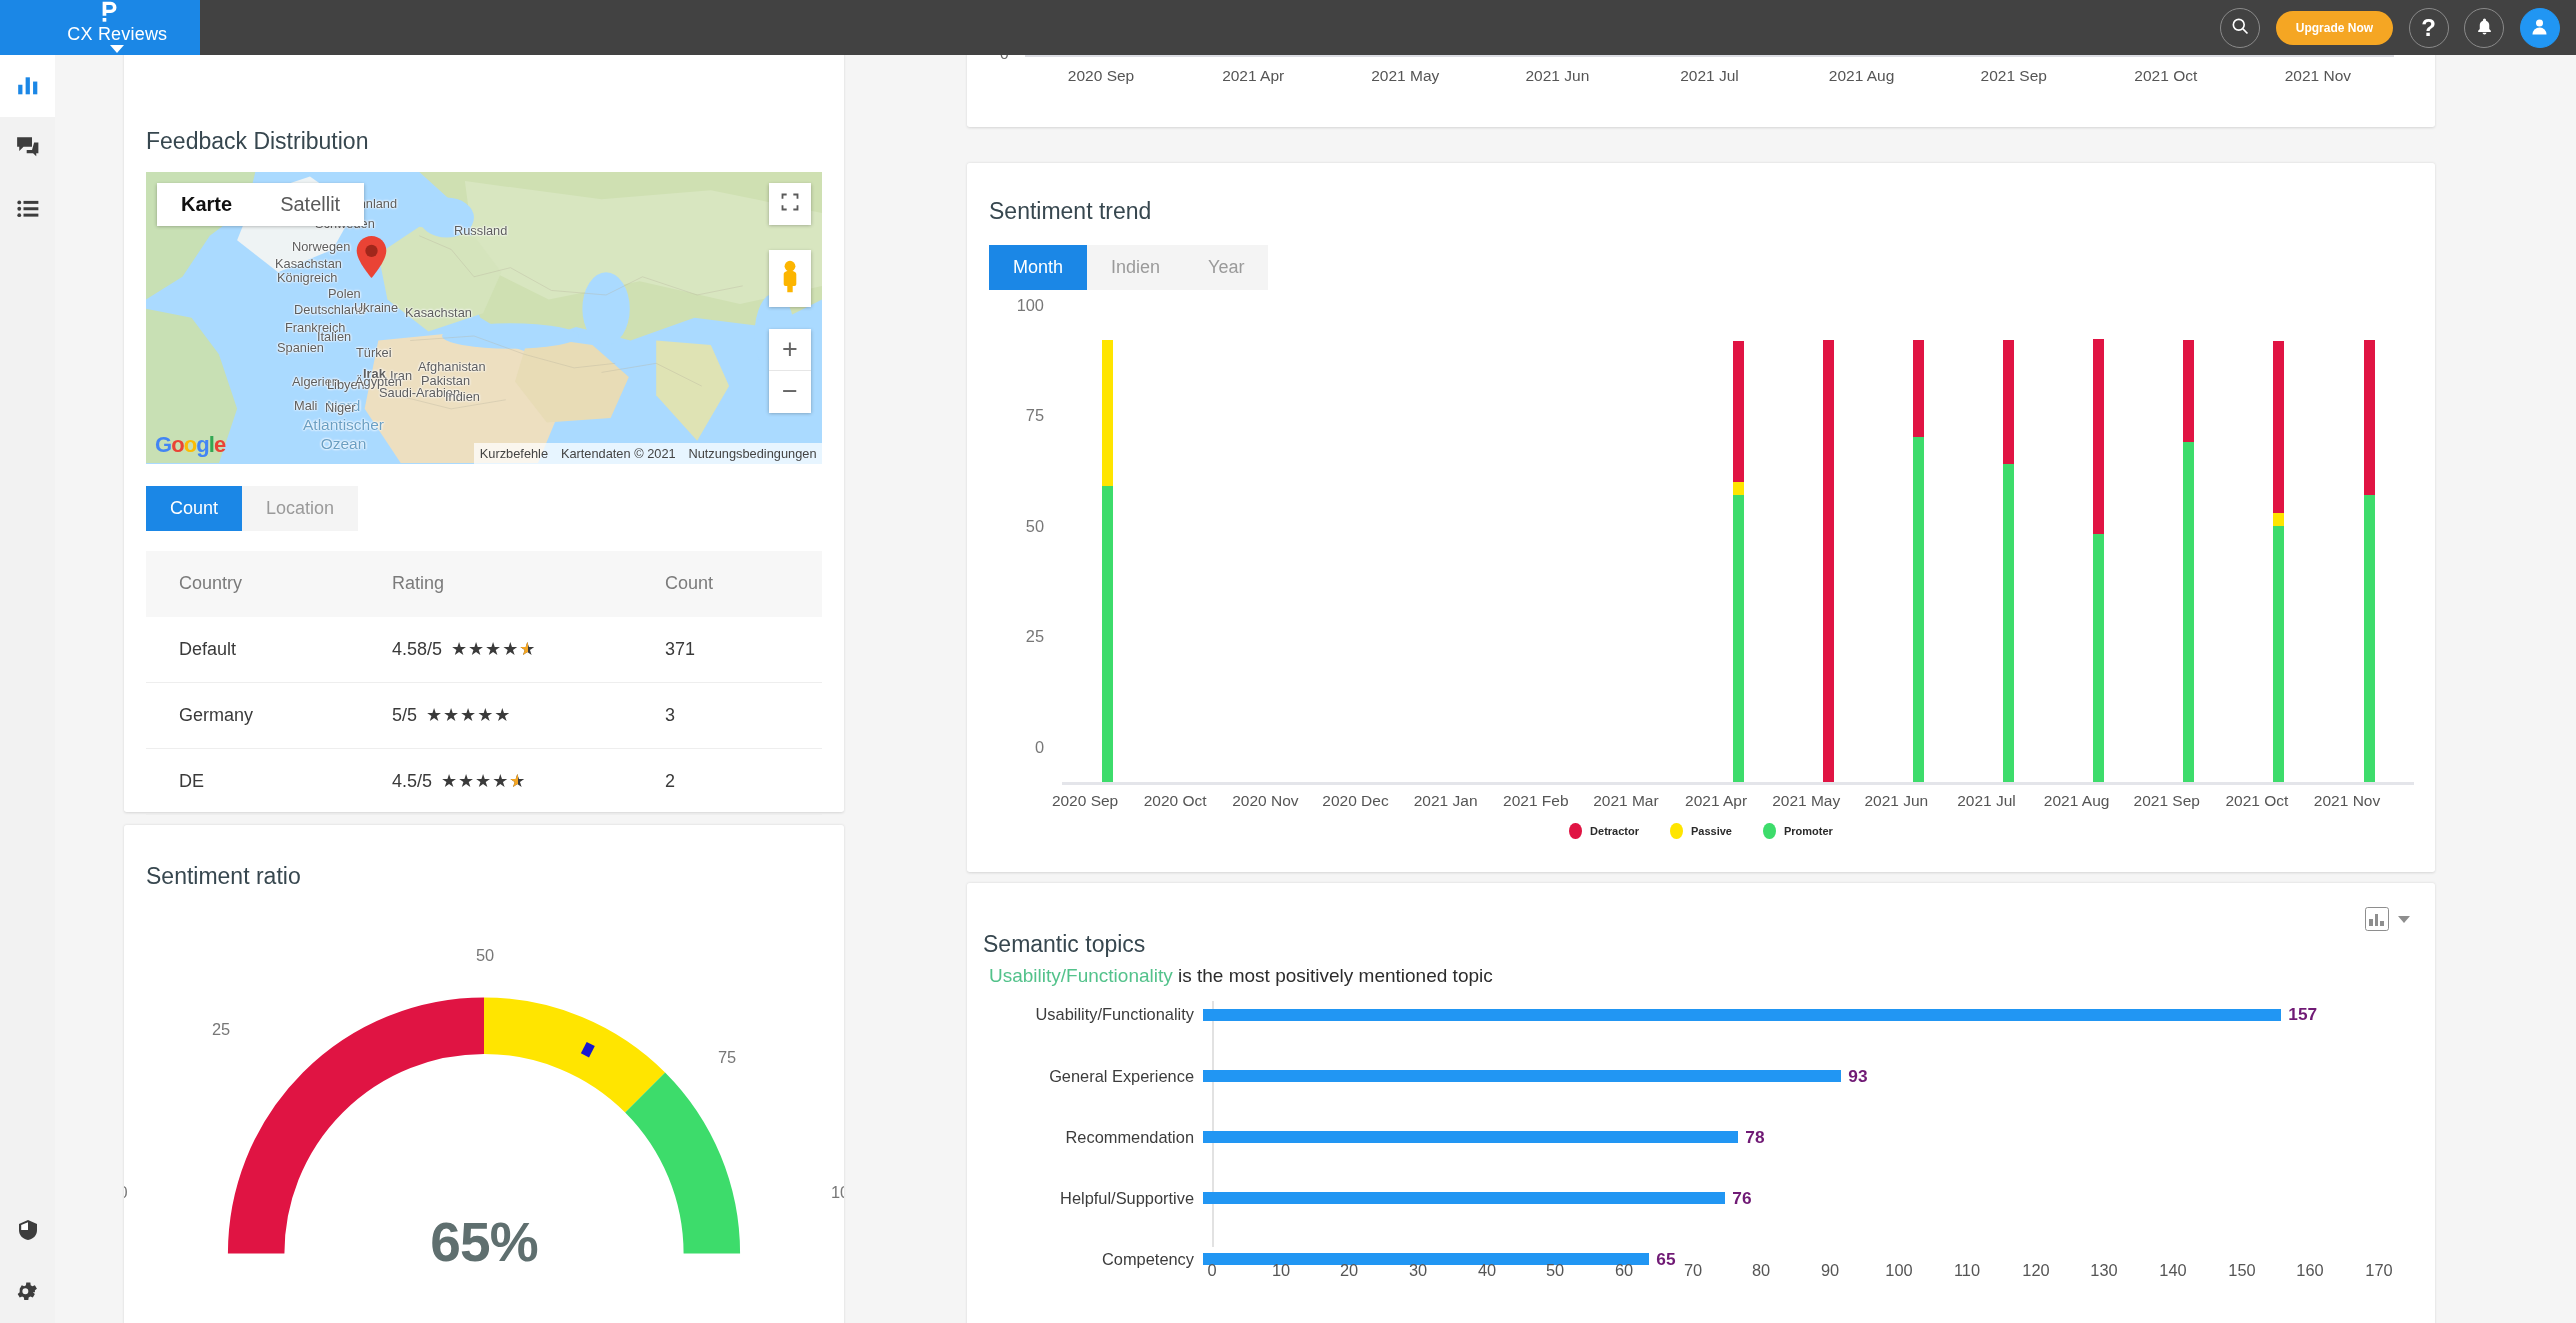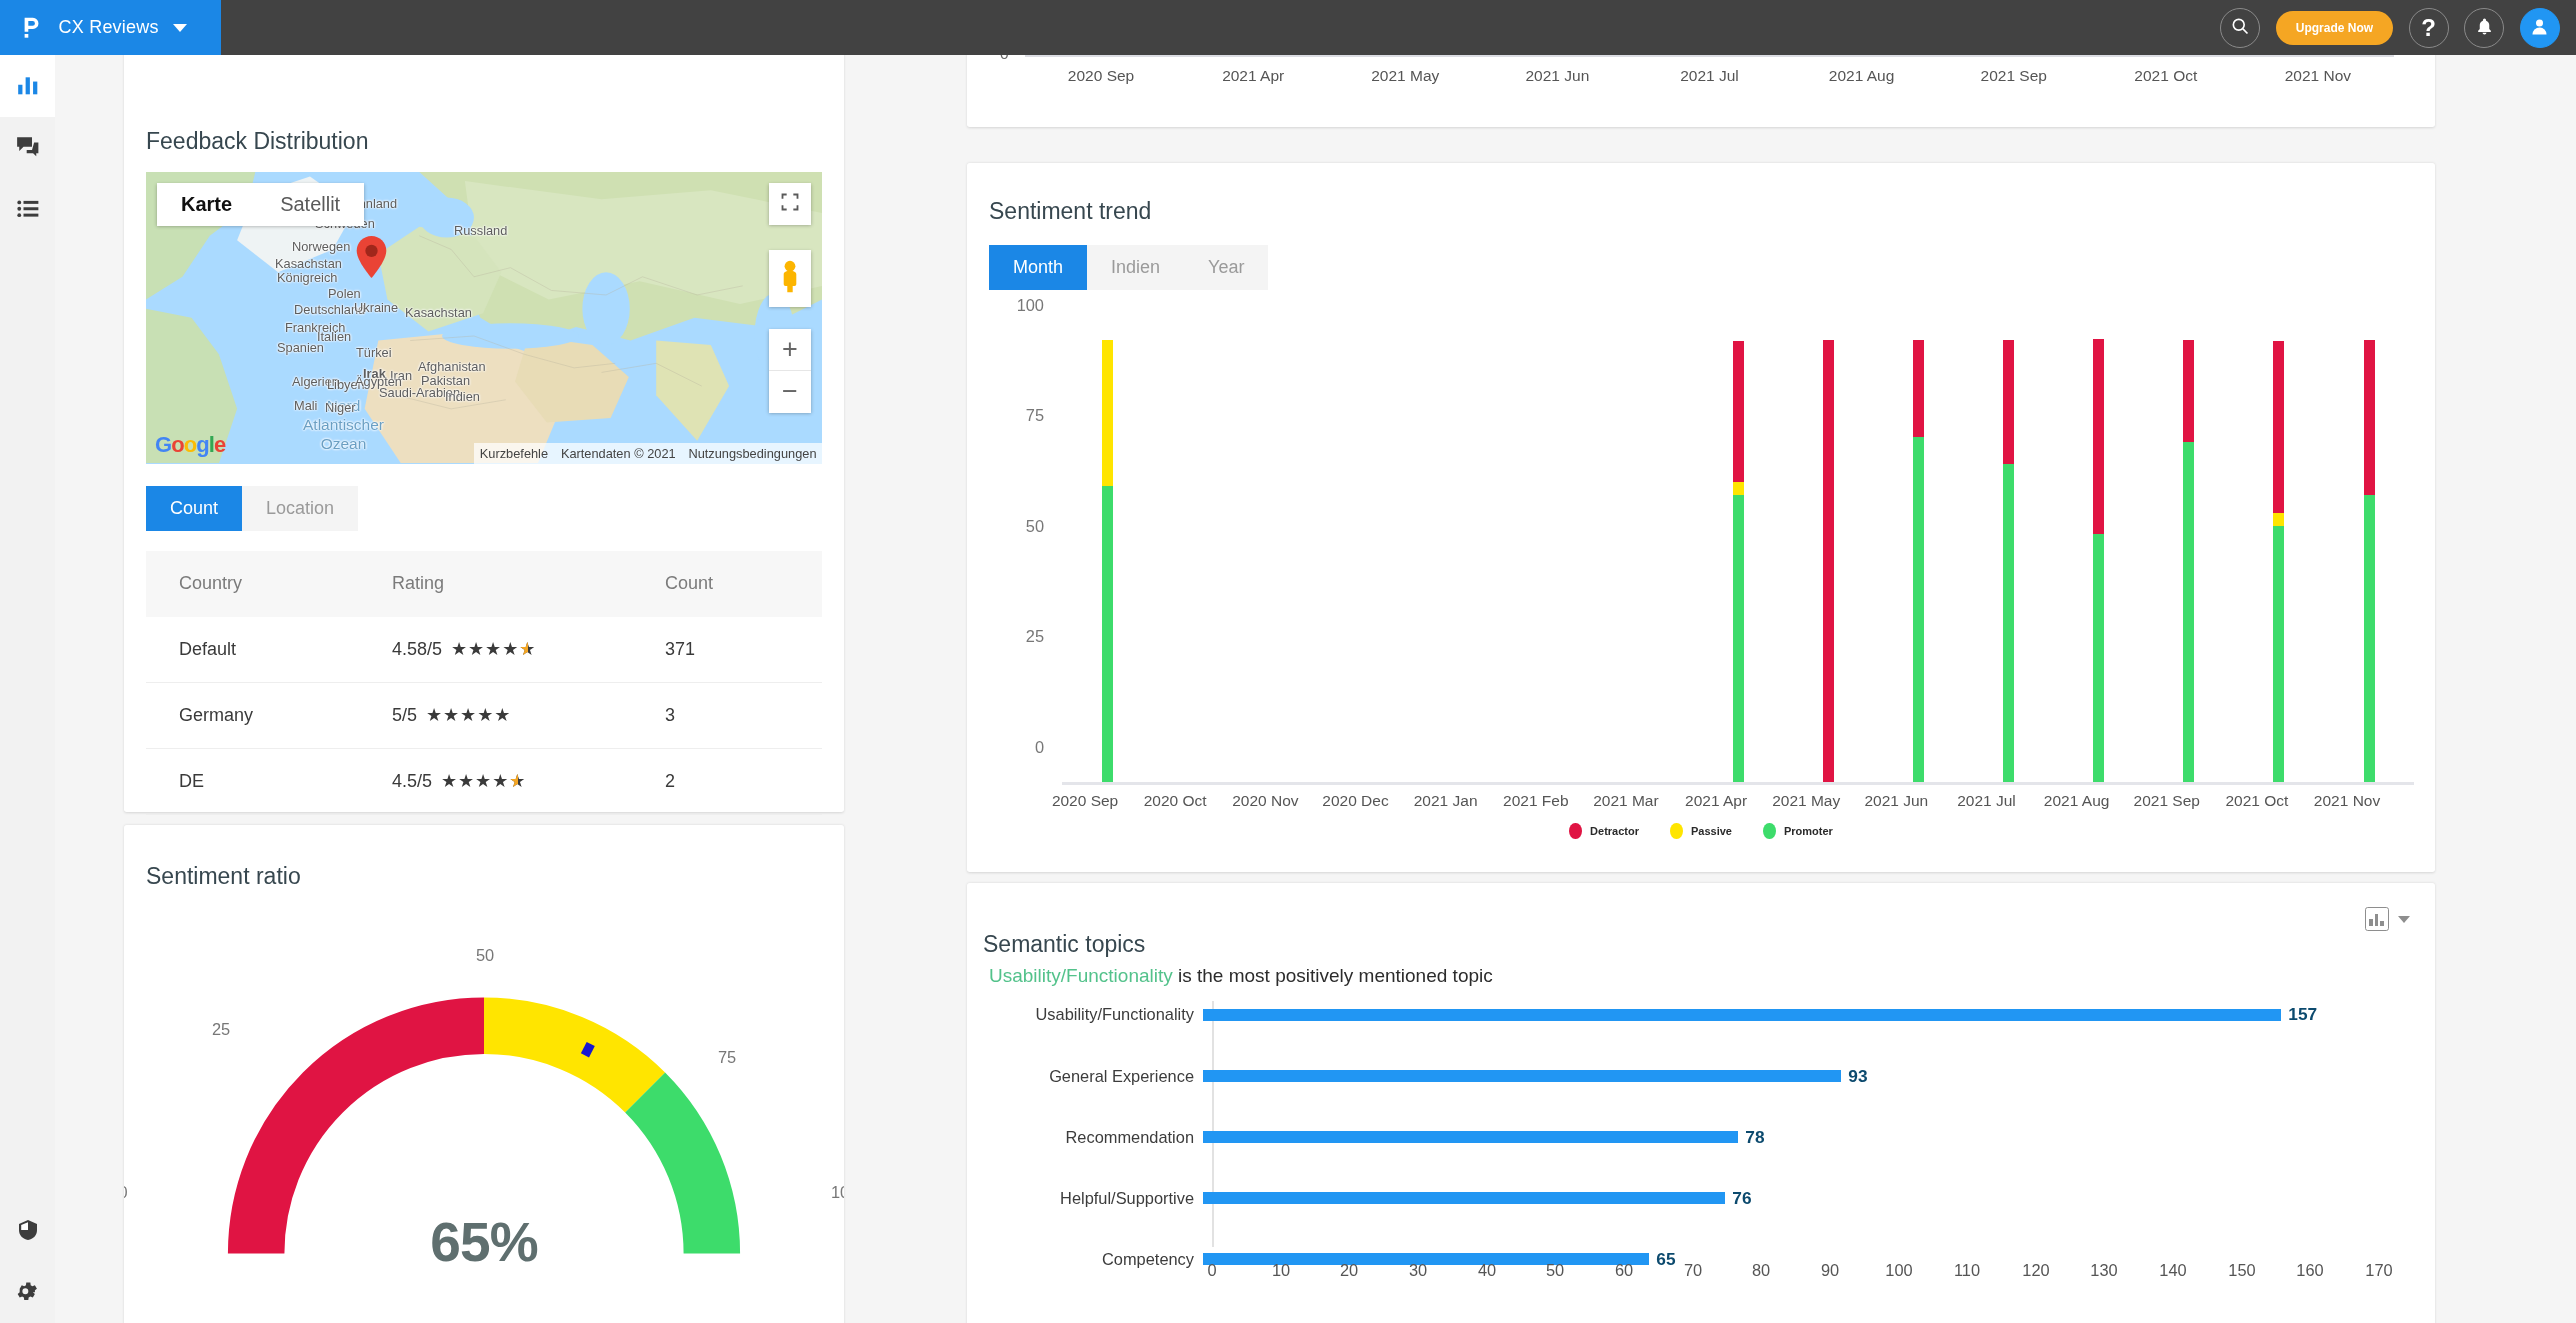--- a/index.html
+++ b/index.html
@@ -5,21 +5,21 @@
   * { box-sizing: border-box; margin: 0; padding: 0; }
   html, body {
     width: 2576px; height: 1324px;
     background: #f5f5f5;
     font-family: "Liberation Sans", sans-serif;
     overflow: hidden;
   }
 
   
   .topbar { position: absolute; top: 0; left: 0; width: 2576px; height: 55px; background: #424242; z-index: 50; }
-  .brand { position: absolute; left: 0; top: 0; width: 221px; height: 55px; background: #1b87e6; display: flex; align-items: center; padding-left: 20px; }
+  .brand { position: absolute; left: 0; top: 0; width: 200px; height: 55px; background: #1b87e6; display: flex; align-items: center; padding-left: 20px; flex-direction: column; }
   .brand-logo { width: 24px; height: 24px; position: relative; flex: 0 0 auto; }
   .brand-logo svg { display: block; }
   .brand-name { color: #fff; font-size: 18px; margin-left: 14.6px; letter-spacing: 0.2px; white-space: nowrap; }
   .brand-caret { margin-left: 14.6px; width: 0; height: 0; border-left: 7.3px solid transparent; border-right: 7.3px solid transparent; border-top: 8.2px solid #fff; }
 
   .topbar-right { position: absolute; right: 16.4px; top: 0; height: 55px; display: flex; align-items: center; gap: 15.5px; }
   .circ-btn { width: 40px; height: 40px; border-radius: 50%; border: 0.9px solid #8a8a8a; display: flex; align-items: center; justify-content: center; color: #fff; cursor: pointer; }
   .circ-btn.solid { background: #2196f3; border-color: #2196f3; }
   .upgrade-btn { background: #f5a623; color: #fff; font-weight: bold; font-size: 12px; border-radius: 20px; padding: 10px 20px; cursor: pointer; white-space: nowrap; }
   .qmark { font-size: 24px; font-weight: bold; line-height: 1; }
@@ -115,21 +115,21 @@
   .topics-menu .box i { display: block; width: 3.6px; background: #8e8e8e; }
   .topics-menu .cv { width: 0; height: 0; border-left: 6.4px solid transparent; border-right: 6.4px solid transparent; border-top: 7.3px solid #8e8e8e; }
   .subtitle { position: absolute; left: 22px; top: 82px; font-size: 19px; color: #2c2c2c; }
   .subtitle b { color: #53c28b; font-weight: 400; }
 
   .hbars { position: absolute; left: 22px; top: 118px; width: 1425px; height: 284px; }
   .hb-axis { position: absolute; left: 223px; top: 0; width: 1.8px; height: 246px; background: #e2e2e2; }
   .hb-row { position: absolute; left: 0; width: 1425px; height: 16.4px; display: flex; align-items: center; }
   .hb-label { width: 214px; text-align: right; font-size: 16.4px; color: #3c3c3c; padding-right: 9px; }
   .hb-bar { height: 12px; background: #2196f3; }
-  .hb-val { font-size: 17.3px; font-weight: bold; color: #0c4a6e; margin-left: 7.3px; }
+  .hb-val { font-size: 17.3px; font-weight: bold; color: #701a75; margin-left: 7.3px; }
   .hb-xlabels { position: absolute; left: 223px; top: 260px; width: 1201px; }
   .hb-xlabels span { position: absolute; transform: translateX(-50%); font-size: 16.4px; color: #555; }
 </style>
 </head>
 <body>
 
 <div class="topbar">
   <div class="brand">
     <span class="brand-logo">
       <svg width="24" height="24" viewBox="0 0 26 26">

